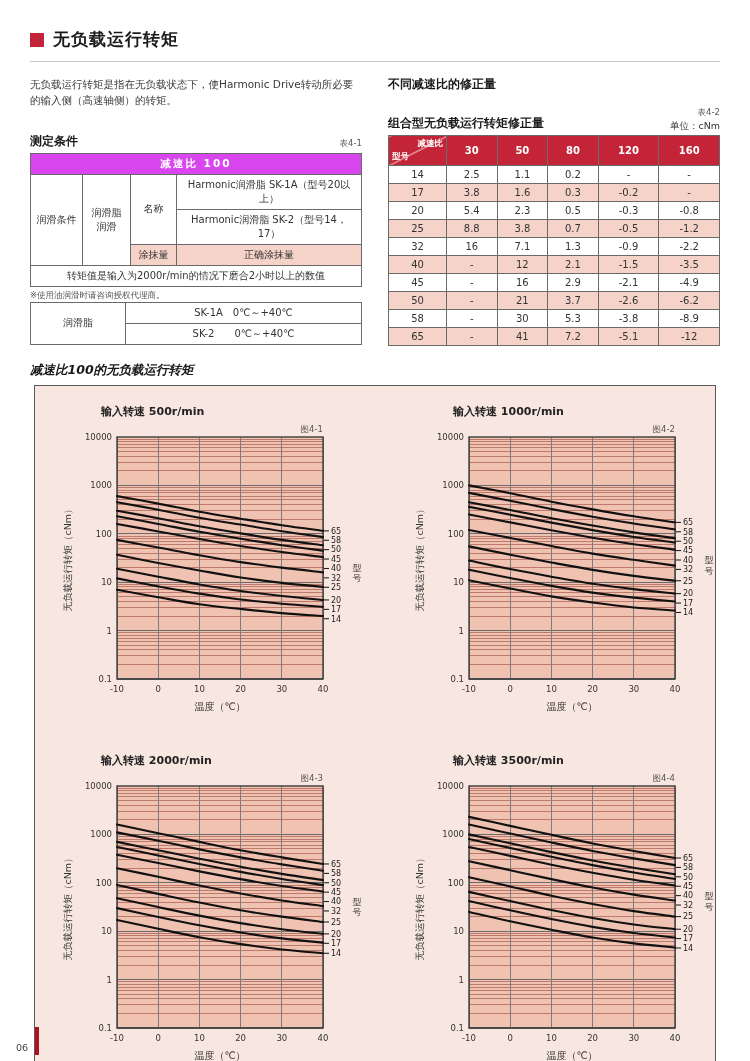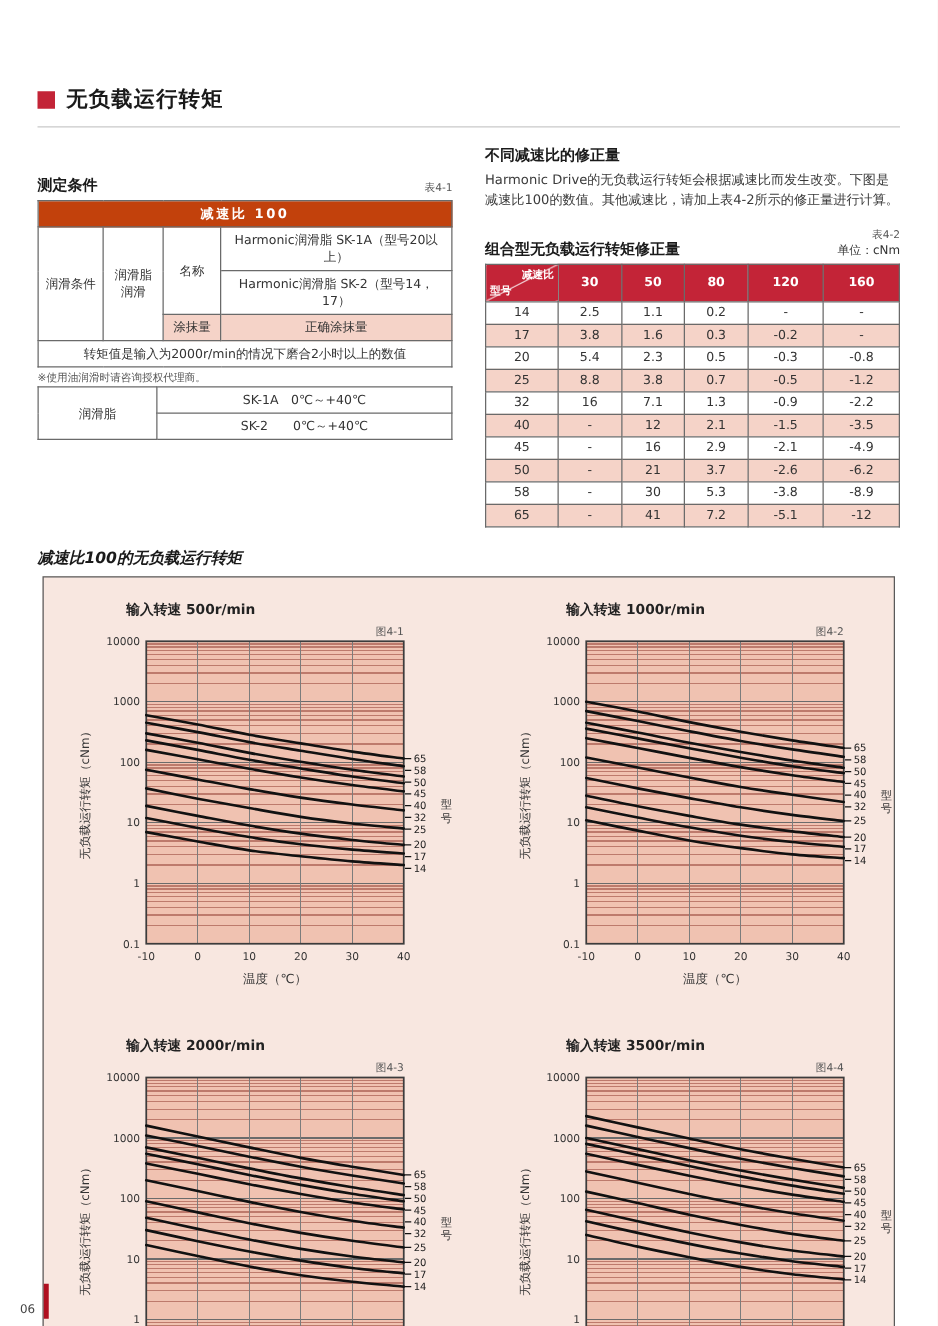--- a/index.html
+++ b/index.html
@@ -2,41 +2,41 @@
 <html><head>
 <meta charset="utf-8">
 <style>
   * { box-sizing: border-box; margin: 0; padding: 0; }
   body { background: #ffffff; font-family: "DejaVu Sans", "Liberation Sans", sans-serif; }
   .page {
     position: relative; width: 750px; height: 1061px; background: #fff;
     color: #333; overflow: hidden;
   }
   
-  .page-header { display: flex; align-items: center; gap: 9px; padding: 28px 30px 0 30px; margin-top: 40px; }
+  .page-header { display: flex; align-items: center; gap: 9px; padding: 28px 30px 0 30px; }
   .red-square { width: 14px; height: 14px; background: #c32437; display: inline-block; }
   .page-title { font-size: 17px; font-weight: bold; color: #1a1a1a; letter-spacing: 1px; }
   .header-rule { height: 1px; background: #c9c9c9; margin: 10px 30px 0 30px; }
 
   
   .columns { display: flex; gap: 26px; padding: 14px 30px 0 30px; }
   .col { width: 332px; flex: 0 0 332px; }
   .intro, .body-text { font-size: 10.5px; line-height: 1.55; color: #3a3a3a; }
   .sub-heading { font-size: 12px; font-weight: bold; color: #1a1a1a; margin-bottom: 3px; }
 
   .tbl-heading-row { display: flex; justify-content: space-between; align-items: flex-end; margin-top: 24px; margin-bottom: 3px; }
   .tbl-heading-row h3 { font-size: 12px; font-weight: bold; color: #1a1a1a; }
   .tbl-label { font-size: 8.5px; color: #555; }
   .right-labels { text-align: right; display: flex; flex-direction: column; line-height: 1.4; }
   .right-labels .unit { font-size: 9.5px; color: #333; }
 
   table.tbl { width: 100%; border-collapse: collapse; font-size: 10px; color: #333;
               border: 1.5px solid #4a4a4a; }
   table.tbl td, table.tbl th { border: 1px solid #6a6a6a; text-align: center; padding: 3px 4px; }
-  .red-head { background: #c2410c; color: #fff; font-weight: bold; font-size: 10.5px; letter-spacing: 2px; }
+  .red-head { background: #d946ef; color: #fff; font-weight: bold; font-size: 10.5px; letter-spacing: 2px; }
   td.left { text-align: left; padding-left: 8px; }
   td.pink { background: #f5d3c8; }
   .preline { white-space: pre-line; }
   .note { font-size: 8.5px; color: #555; margin-top: 3px; }
 
   
   .tbl-42 th { background: #c32437; color: #fff; font-weight: bold; font-size: 10px; padding: 2px; }
   .tbl-42 td { padding: 1.5px 4px; font-size: 10px; }
   .tbl-42 tbody tr:nth-child(even) td { background: #f5d3c8; }
   th.diag { position: relative; width: 58px; height: 30px; padding: 0;
@@ -68,20 +68,21 @@
 
   <header class="page-header">
     <span class="red-square"></span>
     <h1 class="page-title">无负载运行转矩</h1>
   </header>
   <div class="header-rule"></div>
 
   <div class="columns">
 
     <div class="col">
+      <p class="intro">无负载运行转矩是指在无负载状态下，使Harmonic Drive转动所必要的输入侧（高速轴侧）的转矩。</p>
 
       <div class="tbl-heading-row">
         <h3>测定条件</h3>
         <span class="tbl-label">表4-1</span>
       </div>
       <table class="tbl tbl-41">
         <tbody>
           <tr>
             <td colspan="4" class="red-head">减速比 100</td>
           </tr>
@@ -114,21 +115,20 @@
           </tr>
           <tr>
             <td>SK-2　　0℃～+40℃</td>
           </tr>
         </tbody>
       </table>
     </div>
 
     <div class="col">
       <h3 class="sub-heading">不同减速比的修正量</h3>
-      <p class="body-text">Harmonic Drive的无负载运行转矩会根据减速比而发生改变。下图是减速比100的数值。其他减速比，请加上表4-2所示的修正量进行计算。</p>
 
       <div class="tbl-heading-row" style="margin-top:14px">
         <h3>组合型无负载运行转矩修正量</h3>
         <div class="right-labels">
           <span class="tbl-label">表4-2</span>
           <span class="unit">单位：cNm</span>
         </div>
       </div>
       <table class="tbl tbl-42">
         <thead>

